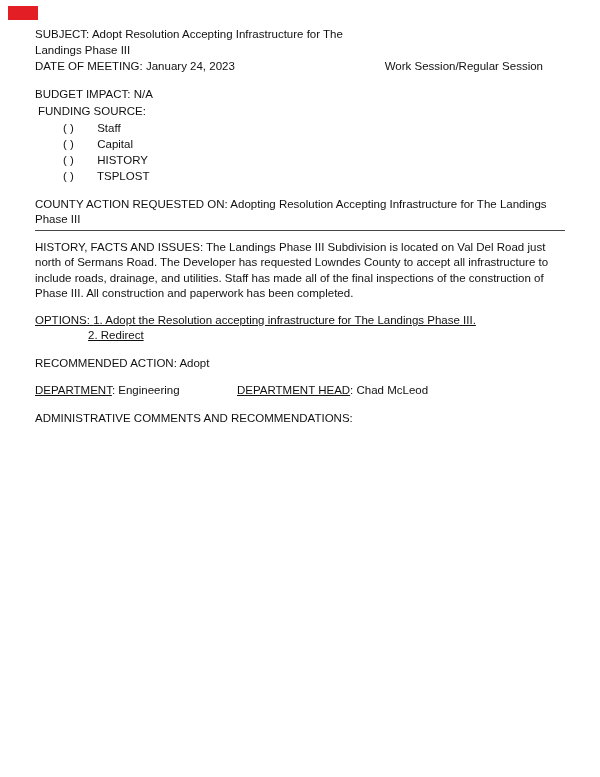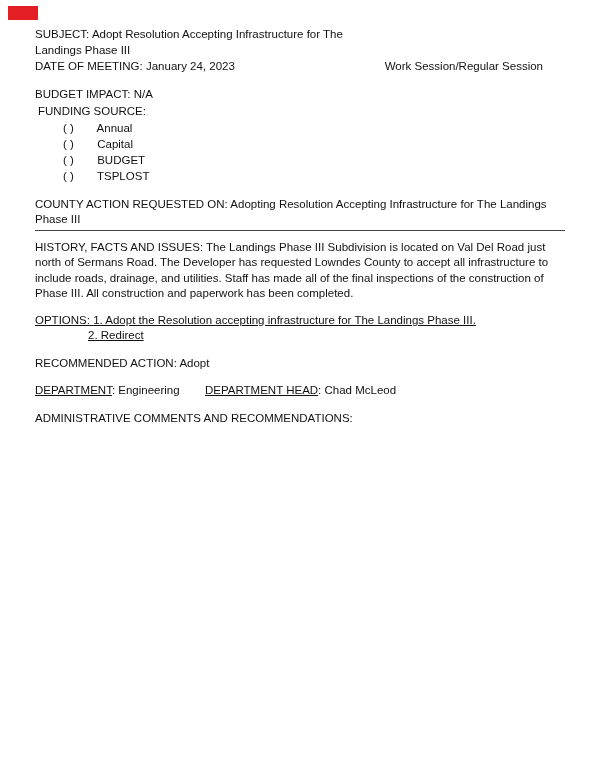--- a/index.html
+++ b/index.html
@@ -82,21 +82,21 @@
     padding-left: 53px;
   }
   .recommended {
     margin-top: 12px;
   }
   .dept-row {
     margin-top: 12px;
     display: flex;
   }
   .dept-left {
-    width: 170px;
+    width: 202px;
   }
   .underlined {
     text-decoration: underline;
   }
   .admin {
     margin-top: 12px;
   }
 </style>
 </head>
 <body>
@@ -122,29 +122,29 @@
   <div class="budget">
     <span>BUDGET IMPACT:</span>
     <span>N/A</span>
   </div>
 
   <div class="funding-label">FUNDING SOURCE:</div>
 
   <div class="funding-list">
     <div class="funding-row">
       <span class="funding-mark">( )</span>
-      <span>Annual</span>
+      <span>Staff</span>
     </div>
     <div class="funding-row">
       <span class="funding-mark">( )</span>
       <span>Capital</span>
     </div>
     <div class="funding-row">
       <span class="funding-mark">( )</span>
-      <span>BUDGET</span>
+      <span>HISTORY</span>
     </div>
     <div class="funding-row">
       <span class="funding-mark">( )</span>
       <span>TSPLOST</span>
     </div>
   </div>
 
   <div class="county-action">
     <span>COUNTY ACTION REQUESTED ON:</span>
     <span>Adopting Resolution Accepting Infrastructure for The Landings Phase III</span>

